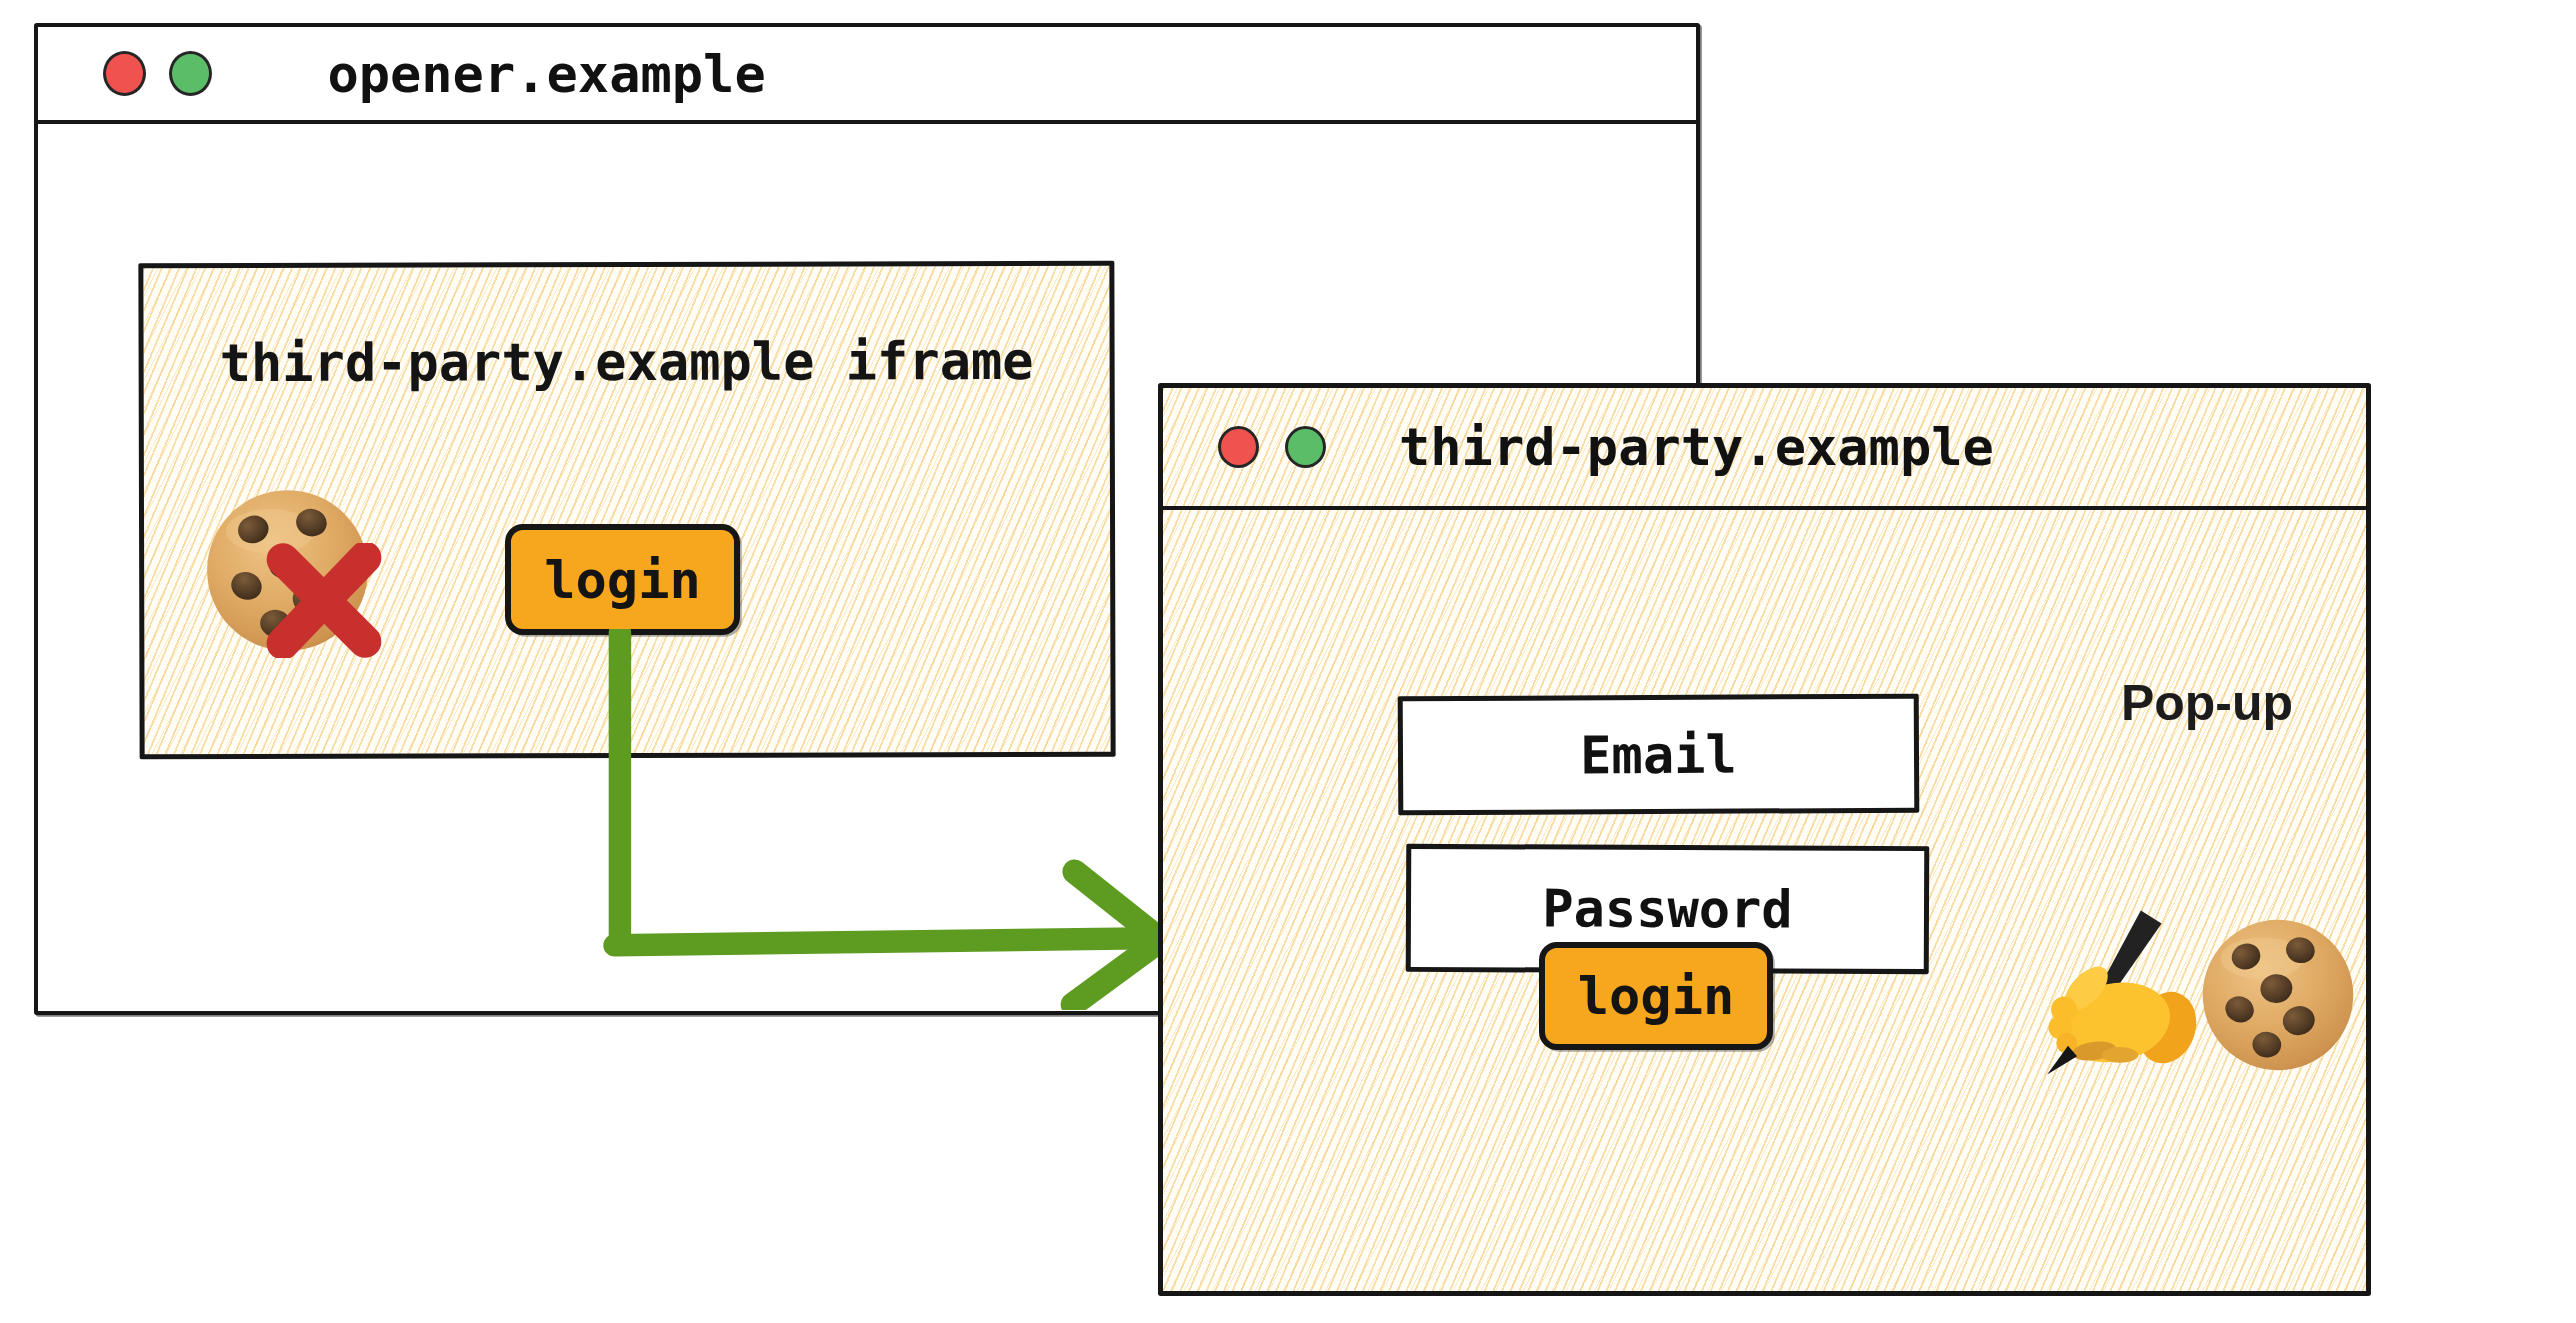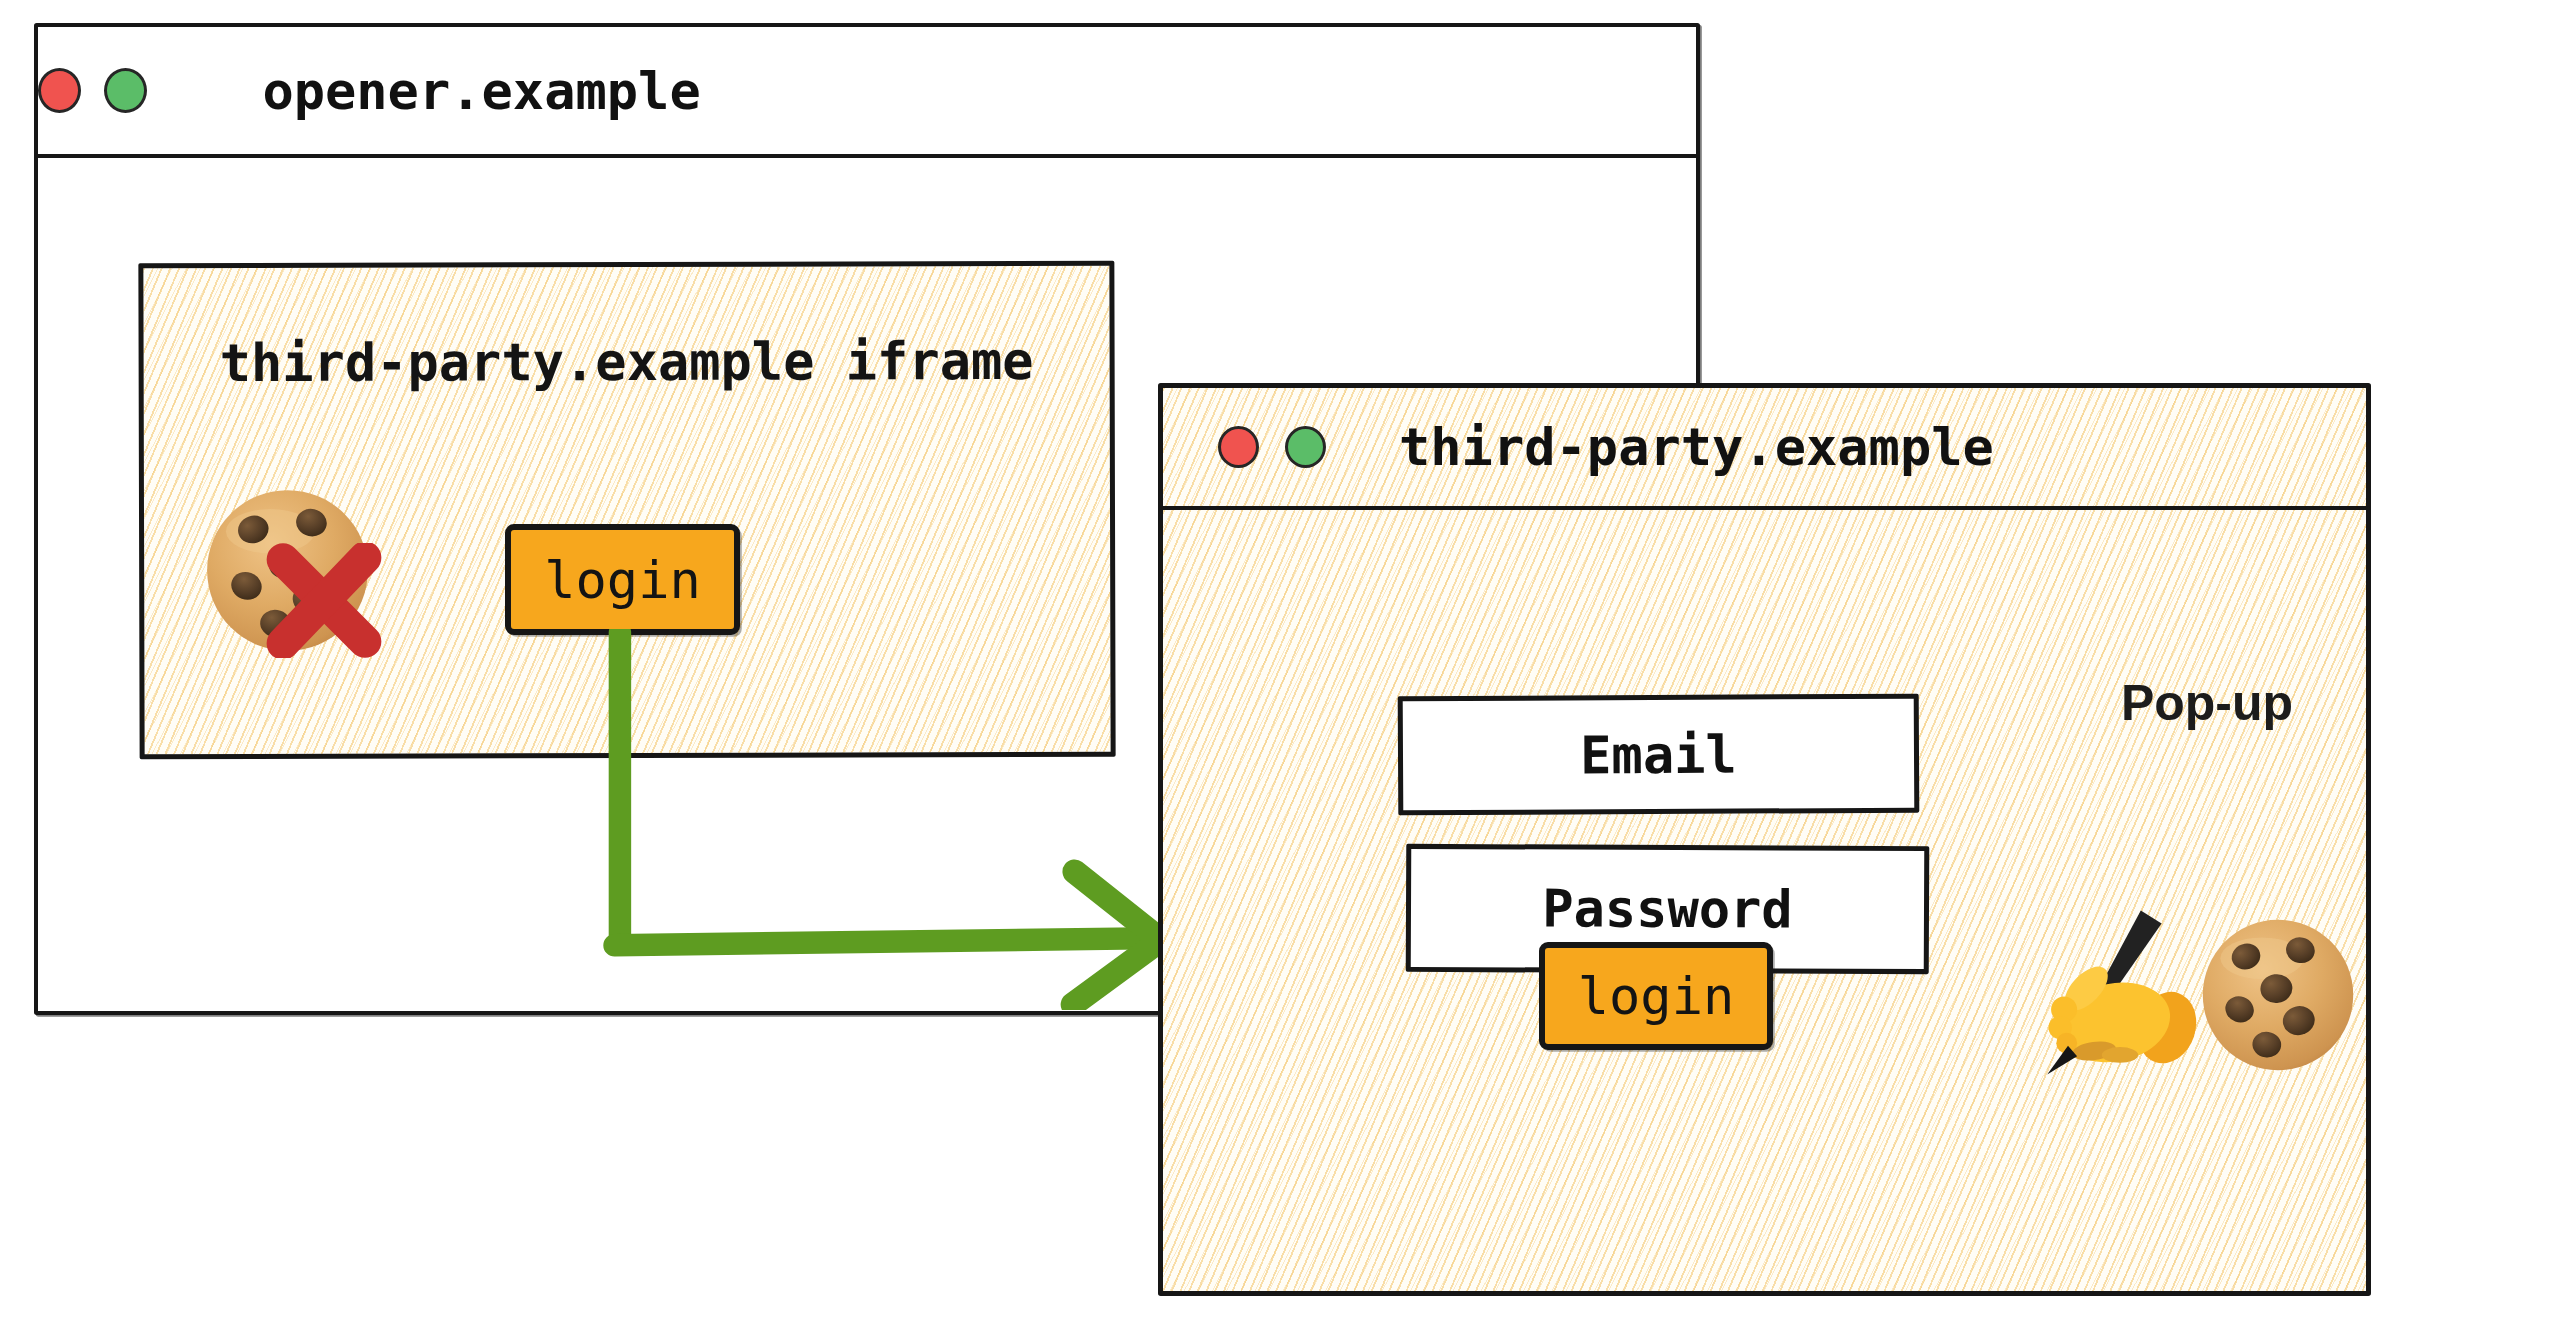--- a/index.html
+++ b/index.html
@@ -29,21 +29,21 @@
       repeating-linear-gradient(113deg, rgba(243,196,104,0.55) 0px, rgba(243,196,104,0.55) 1.8px, transparent 1.8px, transparent 8px),
       repeating-linear-gradient(117deg, rgba(243,196,104,0.32) 0px, rgba(243,196,104,0.32) 0.9px, transparent 0.9px, transparent 12.6px);
   }
 
   
   #window-opener {
     left:34px; top:23.4px; width:1666px; height:992px;
     background:#ffffff;
     box-shadow:1.8px 1.8px 0 0 rgba(22,22,22,0.55);
   }
-  #window-opener .titlebar { height:131px; }
+  #window-opener .titlebar { height:97px; padding-left:65px; }
   #window-opener .dot { width:43px; height:45px; }
   #window-opener .dot.green { margin-left:23.4px; }
   #window-opener .title-text { margin-left:115px; font-size:52px; }
 
   
   #iframe-box {
     position:absolute; left:139px; top:262px; width:976px; height:496px;
     border:5.4px solid #161616; border-radius:1.8px;
     transform:rotate(-0.15deg);
   }
@@ -55,22 +55,22 @@
   
   #cookie-blocked { position:absolute; left:202px; top:485px; width:180px; height:180px; }
   #cookie-blocked .cookie-svg { position:absolute; left:0; top:0; width:171px; height:171px; }
   #cookie-blocked .cross-svg  { position:absolute; left:61px; top:58px; width:122px; height:115px; }
 
   
   .btn-login {
     position:absolute;
     display:flex; align-items:center; justify-content:center;
     background:#F7A71D;
-    border:6.3px solid #161616; border-radius:9px;
-    font-family:inherit; font-weight:normal; font-size:52px; color:#141414;
+    border:6.3px solid #161616; border-radius:18px;
+    font-family:inherit; font-weight:bold; font-size:52px; color:#141414;
     box-shadow:2.7px 2.7px 0 -0.9px rgba(22,22,22,0.35);
     cursor:pointer;
   }
   #login-iframe { left:505px; top:524px; width:235px; height:111px; }
 
   
   #arrow-svg { position:absolute; left:575px; top:629px; width:611px; height:381px; }
 
   
   #window-popup {

